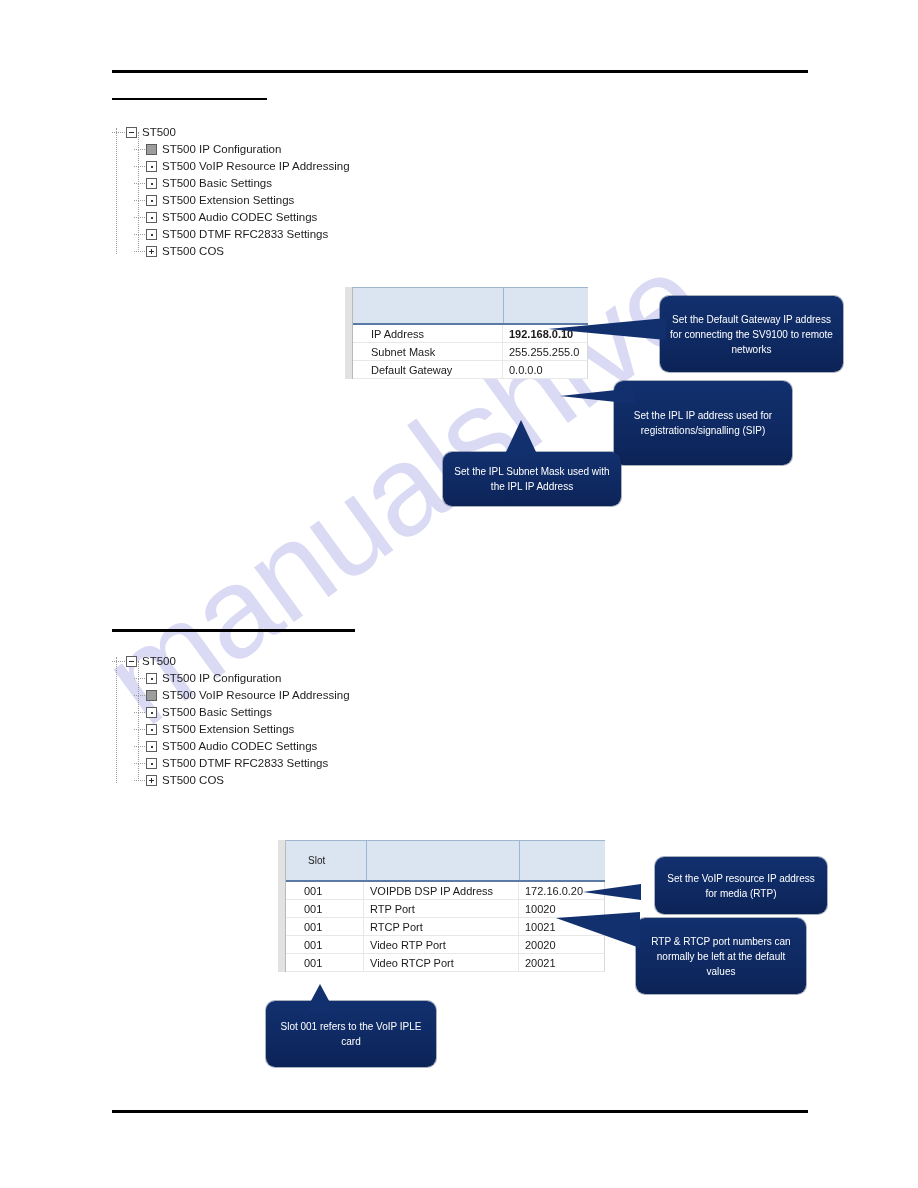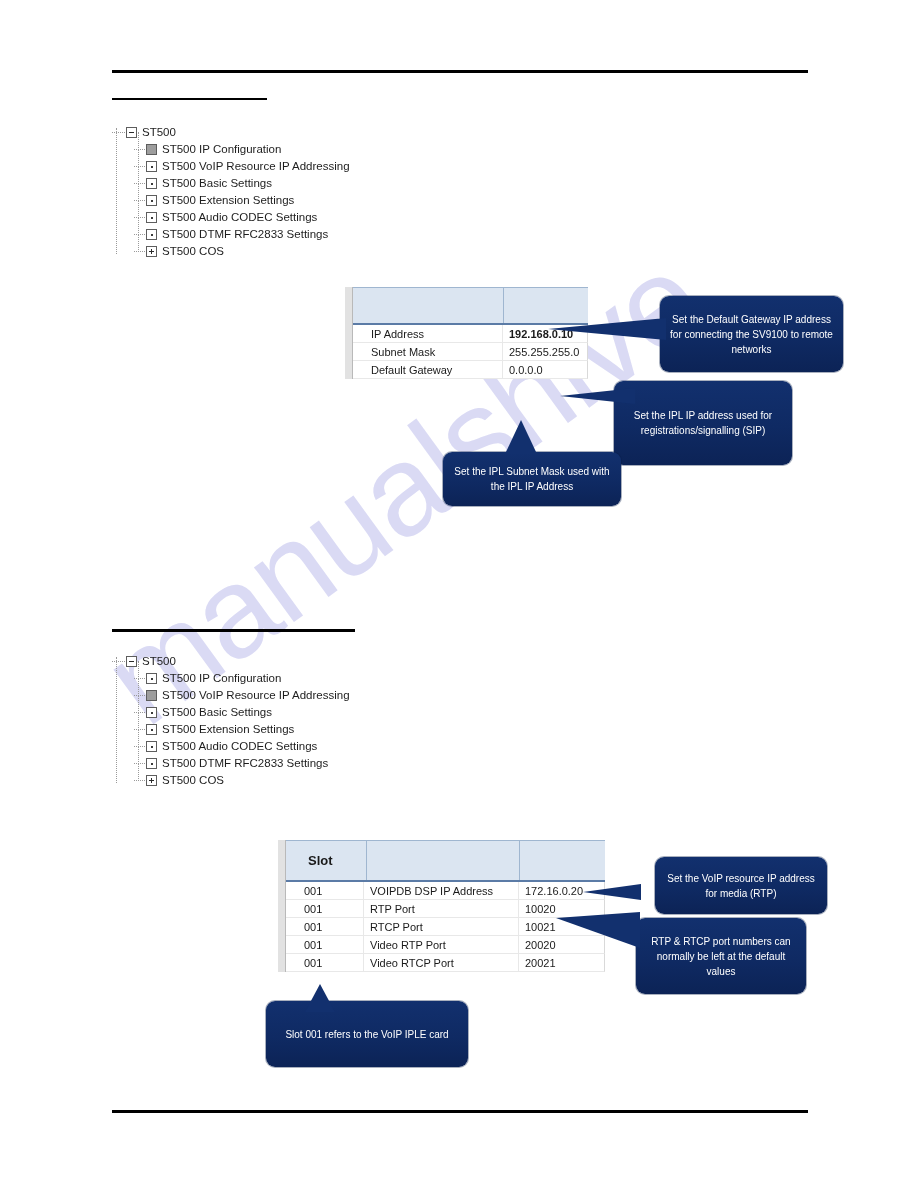--- a/index.html
+++ b/index.html
@@ -111,21 +111,21 @@
     display:flex;
     background:#dbe5f1;
     border-top:1px solid #9fb6d0;
     border-bottom:2px solid #5b7ba6;
     height: 38px;
   }
   .tbl .hdr .hc {
     border-right:1px solid #9fb6d0;
     display:flex; align-items:center;
     padding-left:12px;
-    font-size:13px; color:#1a1a1a;font-weight:bold;
+    font-size:10px; color:#1a1a1a;
   }
   .tbl .hdr .hc:last-child { border-right:none; }
   .tbl .body { background:#ffffff; }
   .row { display:flex; height: 18px; align-items:center; }
   .row .c {
     height:18px; display:flex; align-items:center;
     border-bottom:1px solid #e8e8e8;
     border-right:1px solid #e8e8e8;
     padding-left: 6px;
     overflow:hidden; white-space:nowrap;
@@ -337,15 +337,15 @@
 <div class="tail" style="left:583px; top:884px; border-top:8px solid transparent; border-bottom:8px solid transparent; border-right:58px solid #12306e;"></div>
 <div class="tail" style="left:556px; top:912px; border-top:6px solid transparent; border-bottom:30px solid transparent; border-right:84px solid #12306e;"></div>
 <div class="tail" style="left:305px; top:984px; border-left:15px solid transparent; border-right:15px solid transparent; border-bottom:28px solid #12306e;"></div>
 
 <div class="callout" style="left:655px; top:857px; width:172px; height:57px;">
   <span>Set the VoIP resource IP address for media (RTP)</span>
 </div>
 <div class="callout" style="left:636px; top:918px; width:170px; height:76px;">
   <span>RTP &amp; RTCP port numbers can normally be left at the default values</span>
 </div>
-<div class="callout" style="left:266px; top:1001px; width:202px; height:66px;">
+<div class="callout" style="left:266px; top:1001px; width:170px; height:66px;">
   <span>Slot 001 refers to the VoIP IPLE card</span>
 </div>
 
 </body></html>

